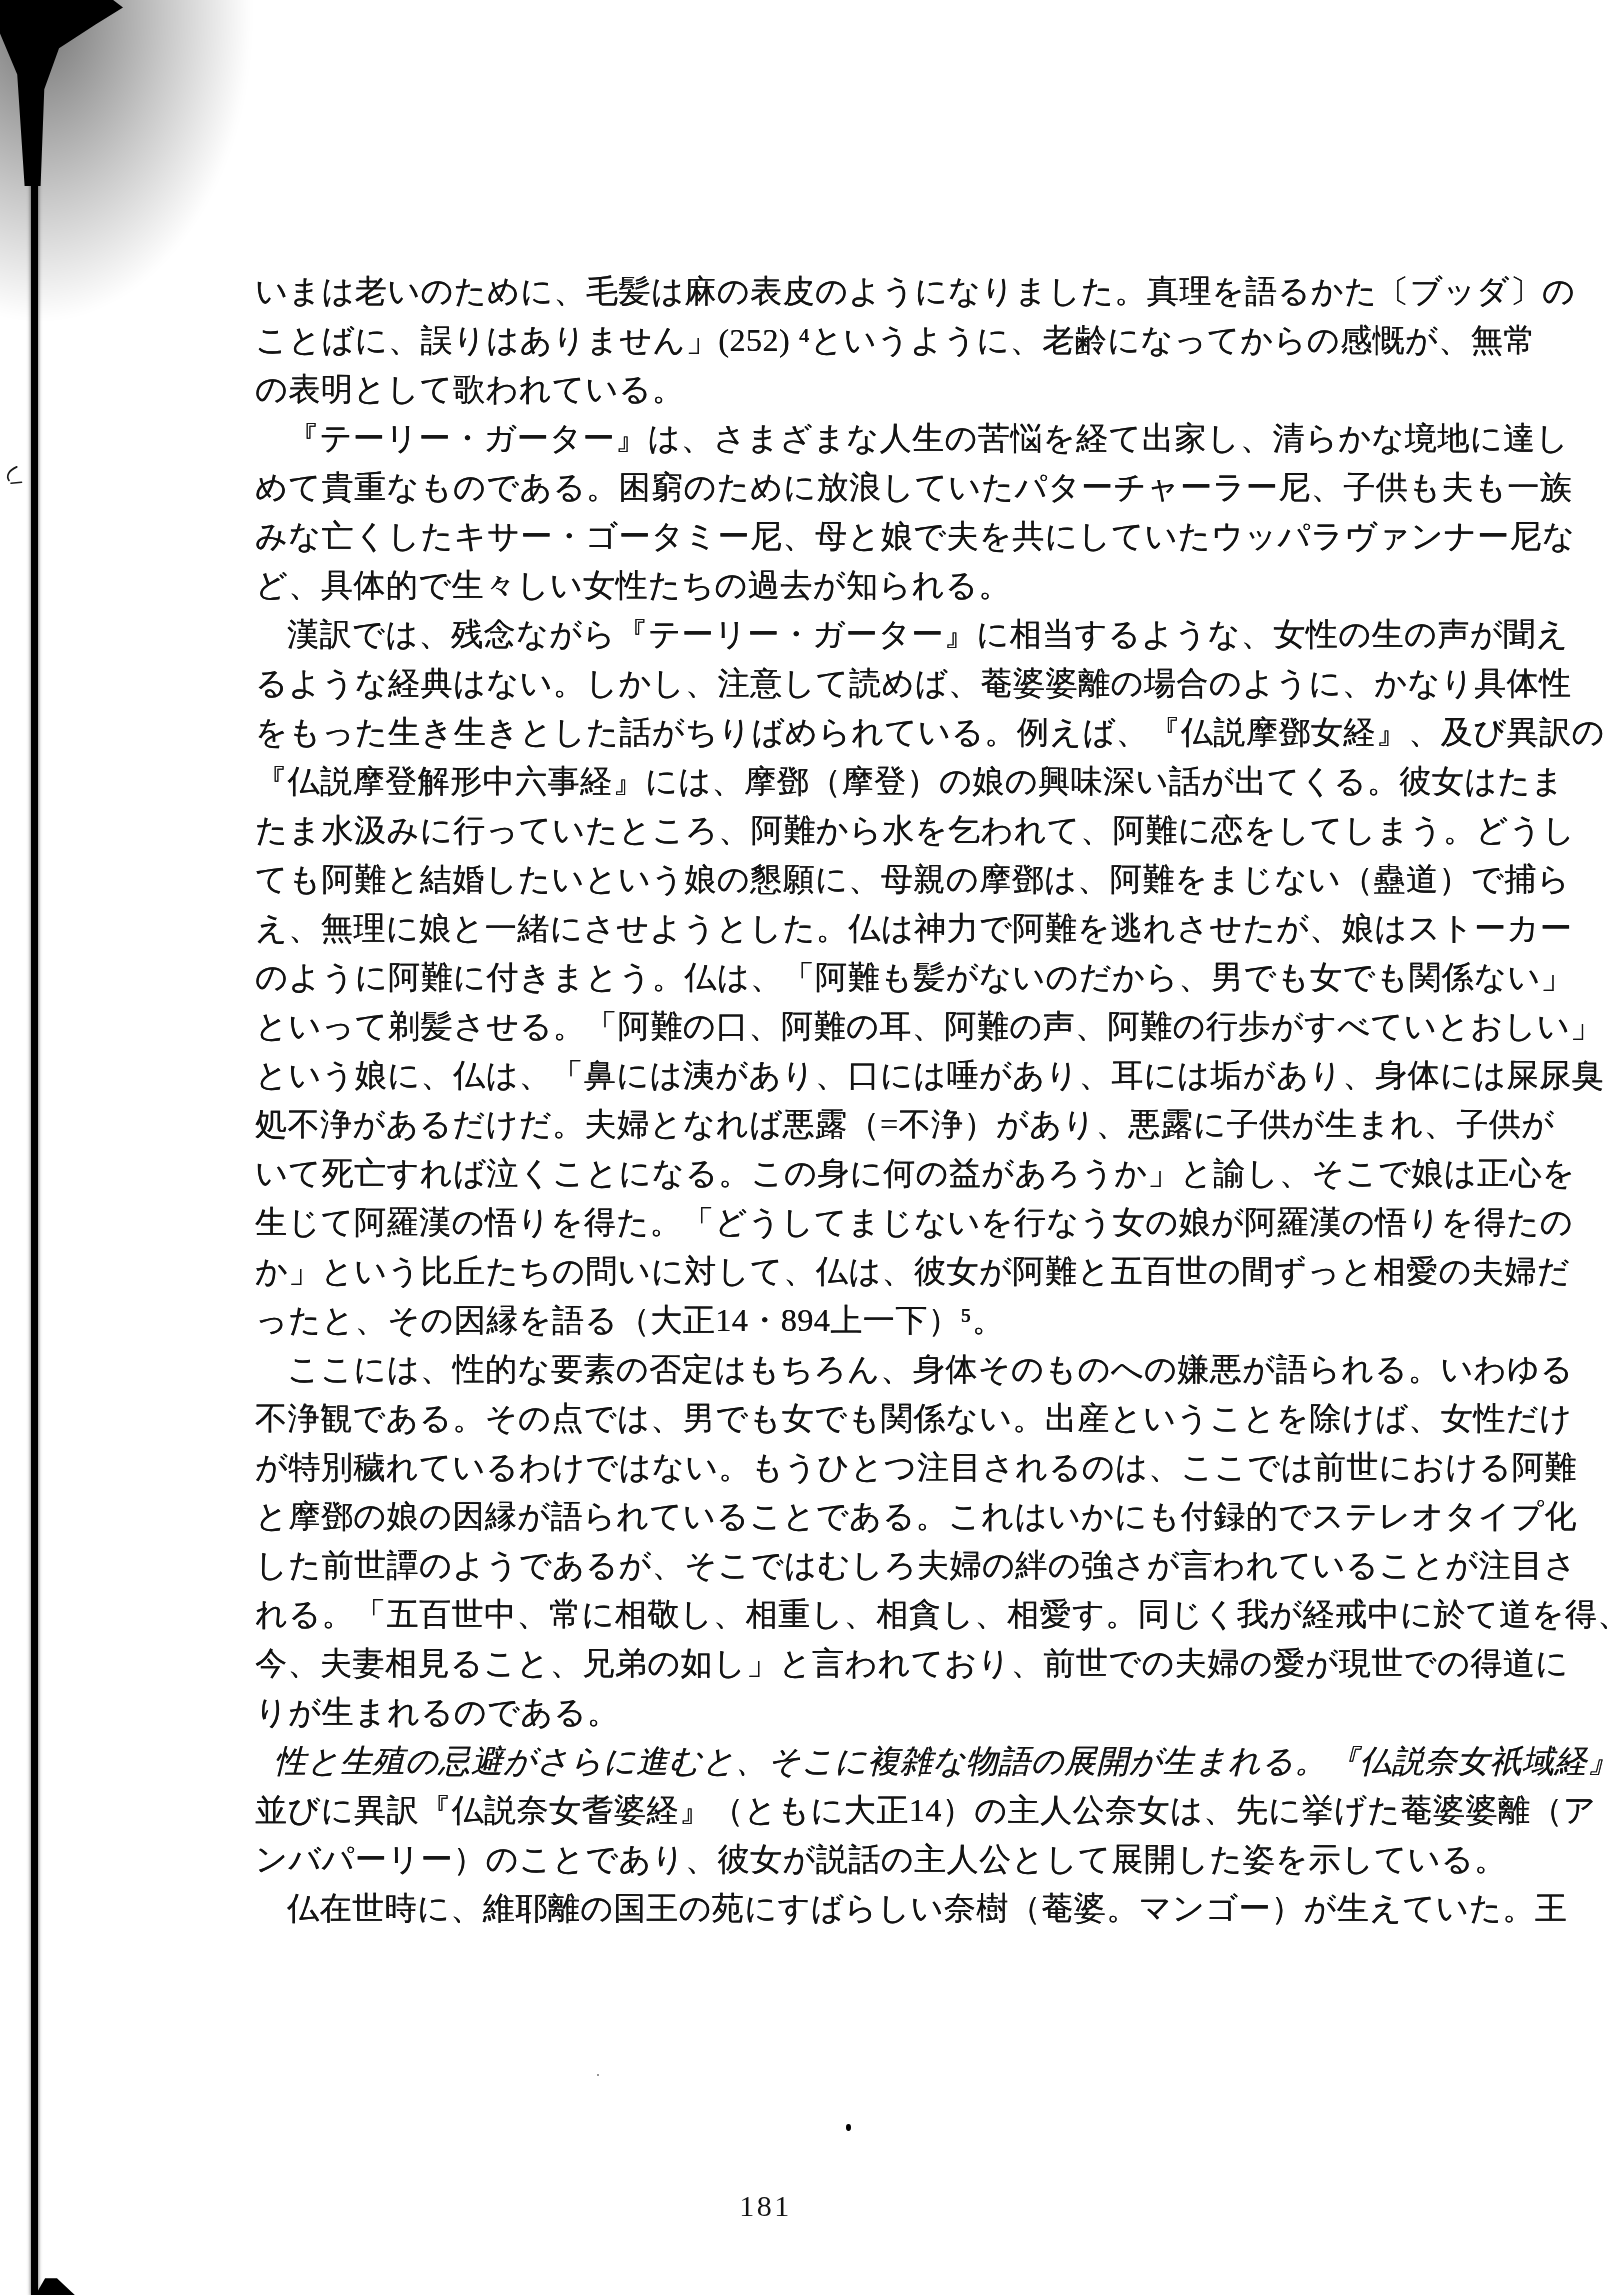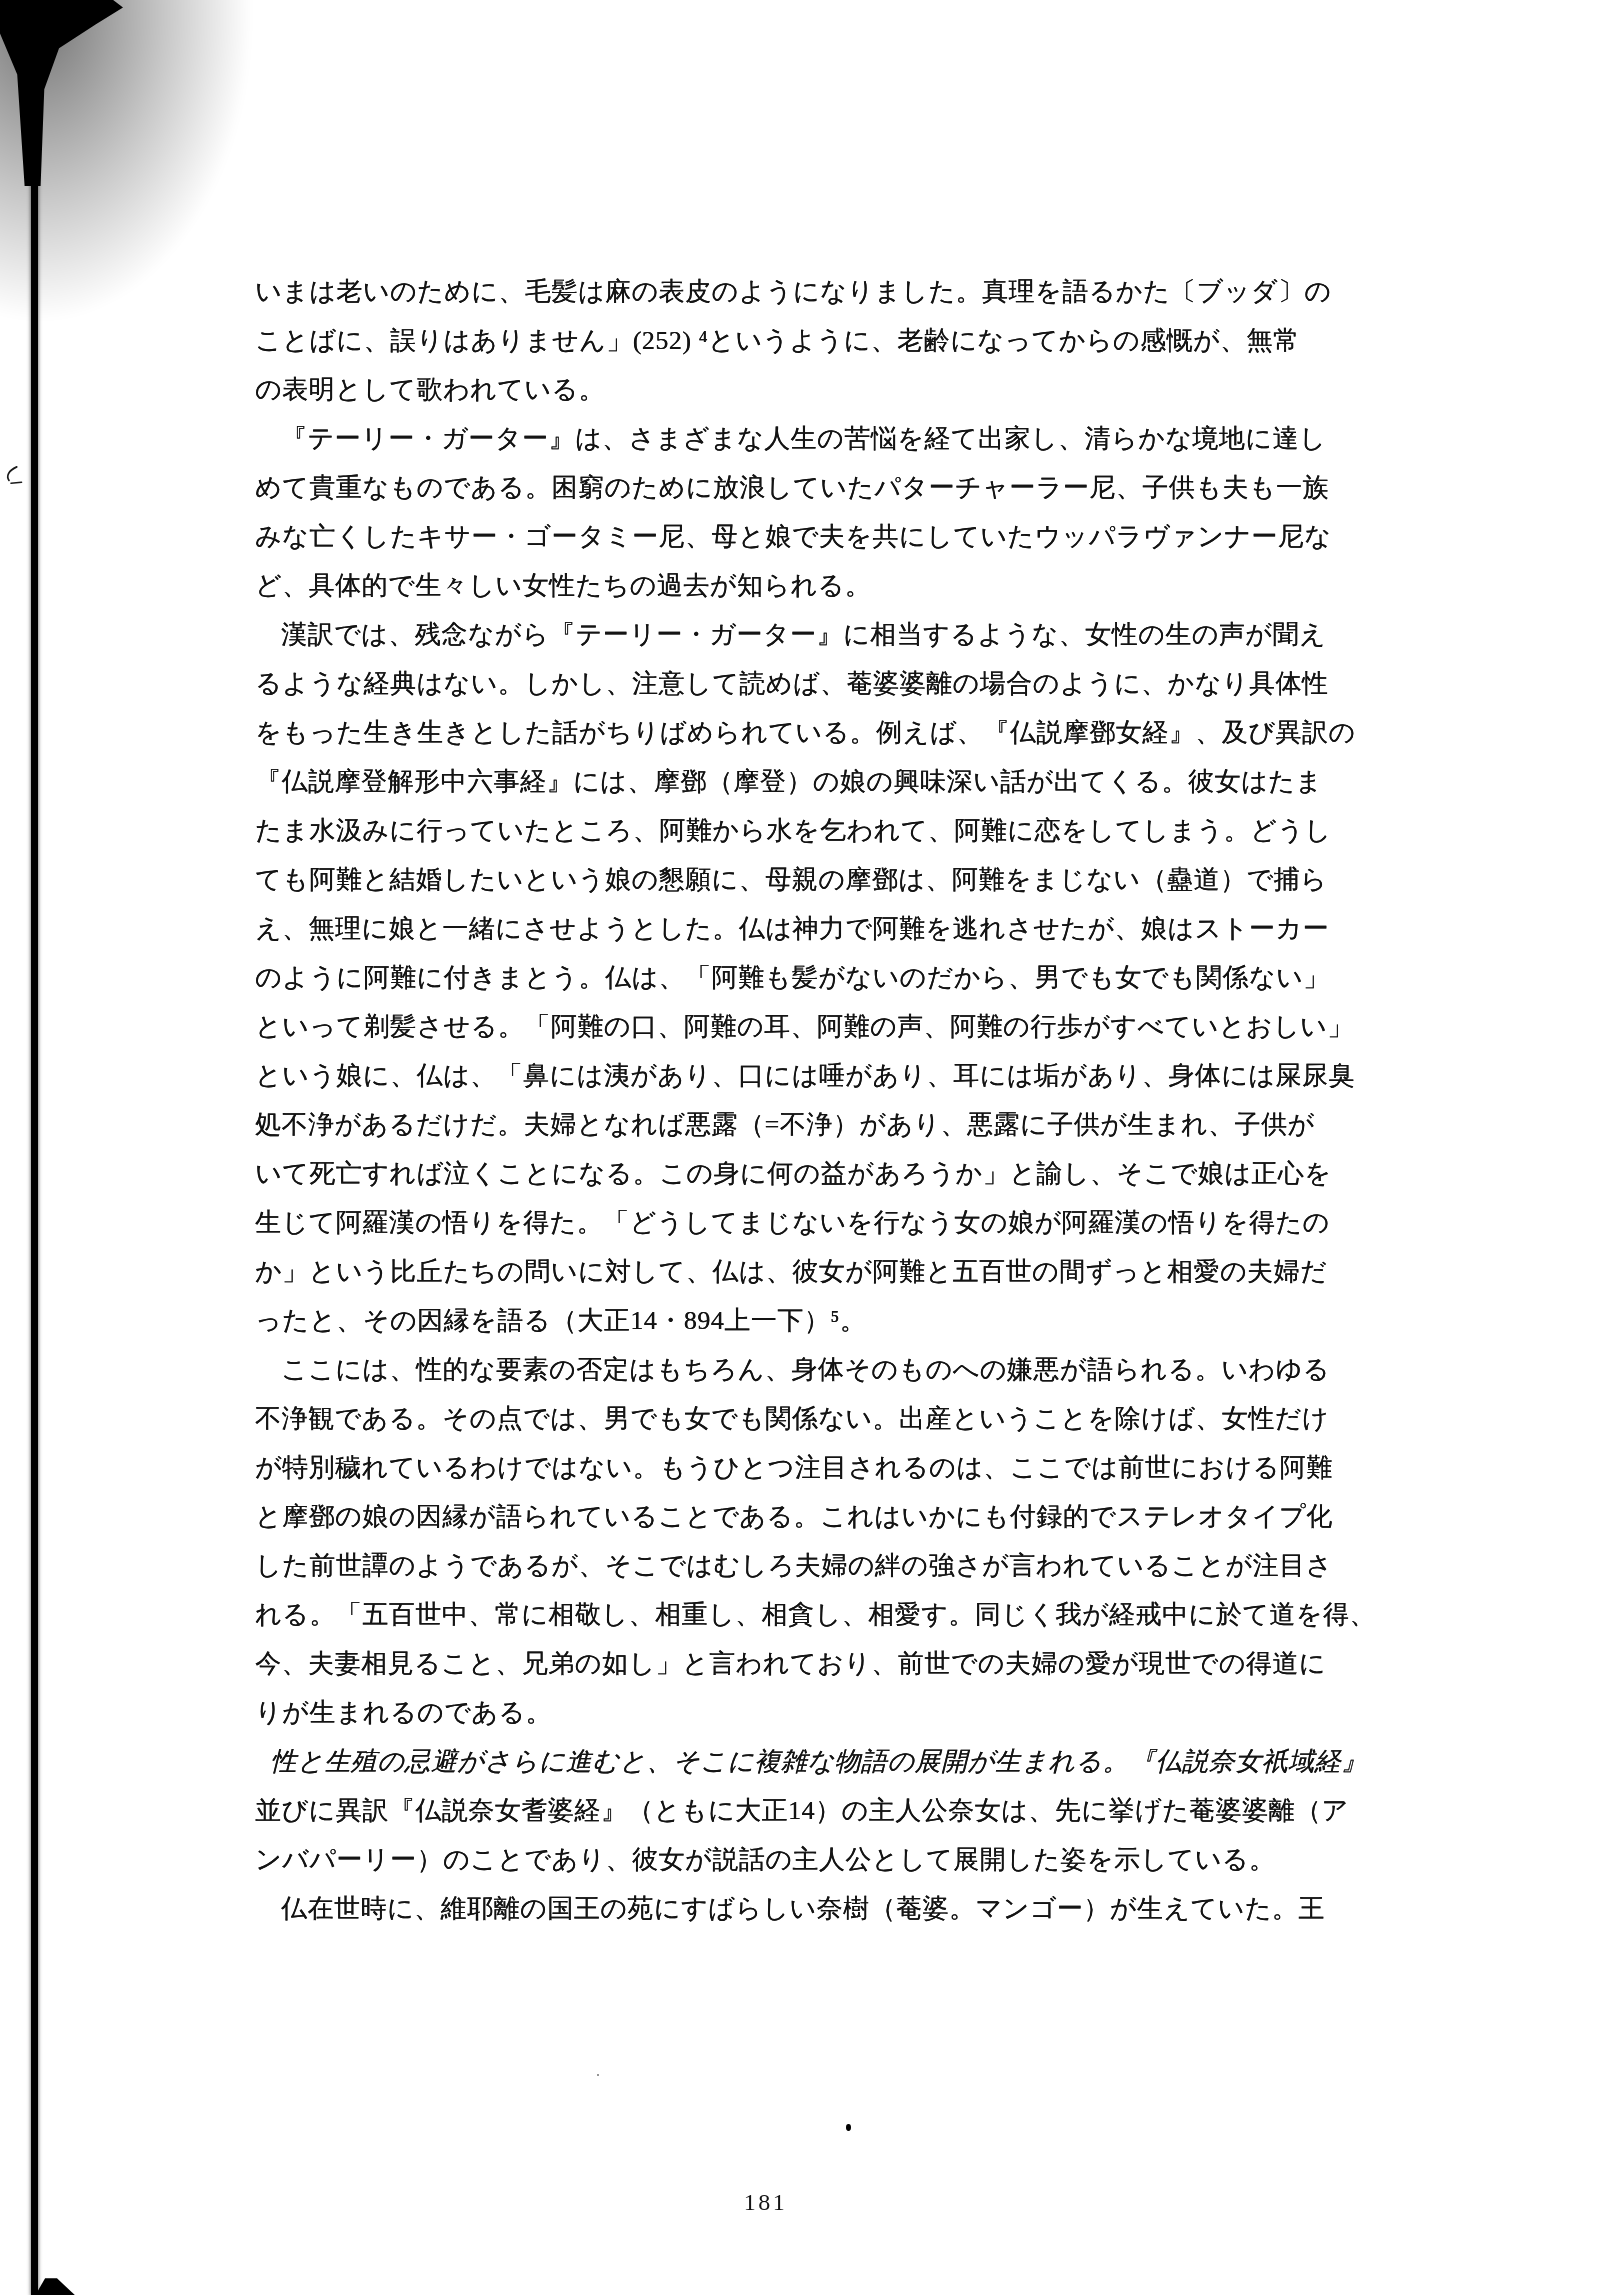--- a/index.html
+++ b/index.html
@@ -7,29 +7,29 @@
   body{
     width:1624px;height:2295px;position:relative;overflow:hidden;
     background:#ffffff;
     font-family:"Liberation Serif","DejaVu Serif",serif;
   }
   .page{position:absolute;inset:0;background:var(--paper,#fff);}
   
   .text-block{
     position:absolute;left:255px;top:267px;width:1212px;
     color:var(--ink,#141414);
-    font-size:26px;line-height:49px;letter-spacing:0.5px;
+    font-size:32px;line-height:49px;letter-spacing:0.5px;
     white-space:nowrap;font-kerning:none;
     text-shadow:0.2px 0.1px 0 currentColor;
   }
   .line{height:49px;}
   
   .page-number{
     position:absolute;left:719px;top:2189px;width:93px;
-    text-align:center;font-size:24px;letter-spacing:2.5px;
+    text-align:center;font-size:30px;letter-spacing:2.5px;
     color:var(--ink,#141414);
   }
   
   .binding-edge{
     position:absolute;left:31px;top:0;width:6.9px;height:2295px;
     background:#000;
     box-shadow:0 0 3.4px 1px rgba(0,0,0,0.45);
   }
   .corner-blob{
     position:absolute;left:0;top:0;width:123px;height:186px;

